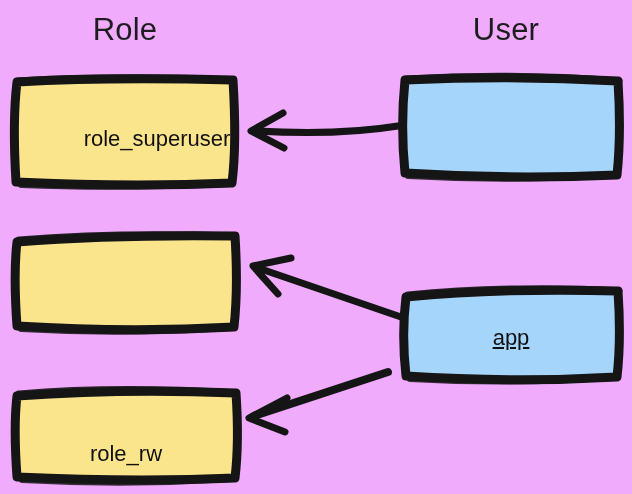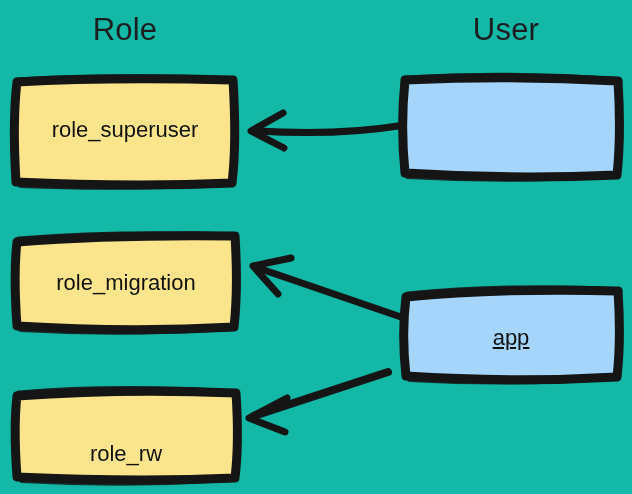--- a/index.html
+++ b/index.html
@@ -5,21 +5,21 @@
 <style>
   html, body {
     margin: 0;
     padding: 0;
     background: #ffffff;
   }
   #canvas {
     position: relative;
     width: 632px;
     height: 494px;
-    background: #14b8a6;
+    background: #f0abfc;
     overflow: hidden;
     font-family: "Liberation Sans", sans-serif;
   }
 
   
   .col-header {
     position: absolute;
     font-size: 31px;
     font-weight: 400;
     color: #1d1d1f;
@@ -51,21 +51,21 @@
     pointer-events: none;
   }
 
   
   #node-role-superuser { left: 11px;  top: 73px;  width: 228px; height: 115px; }
   #node-role-migration { left: 11px;  top: 230px; width: 230px; height: 103px; }
   #node-role-rw        { left: 10px;  top: 385px; width: 232px; height: 99px;  }
   #node-dba            { left: 399px; top: 73px;  width: 223px; height: 108px; }
   #node-app            { left: 400px; top: 285px; width: 222px; height: 99px;  }
 
-  #label-role-superuser { top: 44px; }
+  #label-role-superuser { top: 53px; padding-left: 32px; }
   #label-role-migration { top: 40px; }
   #label-role-rw        { top: 56px; }
   #label-dba            { top: 38px; }
   #label-app            { top: 40px; text-decoration: underline; }
 
   
   #arrows {
     position: absolute;
     left: 0;
     top: 0;
@@ -123,21 +123,20 @@
     <div class="node-label" id="label-role-superuser">role_superuser</div>
   </div>
 
   <div class="node" id="node-role-migration">
     <svg width="230" height="103" viewBox="0 0 230 103" xmlns="http://www.w3.org/2000/svg">
       <path d="M 6 12 C 70 7, 150 5, 224 6 C 226 38, 226 70, 223 97
                C 150 101, 72 100, 6 96 C 4 68, 3 38, 6 12 Z" fill="#fbe58c" stroke="#151515" stroke-width="9" stroke-linejoin="round" stroke-linecap="round"></path>
       <path d="M 8 10 C 80 4, 160 4, 224 6" fill="none" stroke="#151515" stroke-width="7" stroke-linecap="round" opacity="0.9"></path>
       <path d="M 10 99 C 80 103, 155 102, 220 98" fill="none" stroke="#151515" stroke-width="6" stroke-linecap="round" opacity="0.85"></path>
     </svg>
-    <div class="node-label" id="label-role-migration">role_migration</div>
   </div>
 
   <div class="node" id="node-role-rw">
     <svg width="232" height="99" viewBox="0 0 232 99" xmlns="http://www.w3.org/2000/svg">
       <path d="M 7 11 C 75 6, 155 5, 226 8 C 228 38, 228 68, 225 93
                C 155 96, 75 95, 7 92 C 5 64, 4 36, 7 11 Z" fill="#fbe58c" stroke="#151515" stroke-width="9" stroke-linejoin="round" stroke-linecap="round"></path>
       <path d="M 9 9 C 80 3, 160 4, 226 8" fill="none" stroke="#151515" stroke-width="7" stroke-linecap="round" opacity="0.9"></path>
       <path d="M 12 95 C 85 99, 160 98, 222 94" fill="none" stroke="#151515" stroke-width="6" stroke-linecap="round" opacity="0.85"></path>
     </svg>
     <div class="node-label" id="label-role-rw">role_rw</div>

